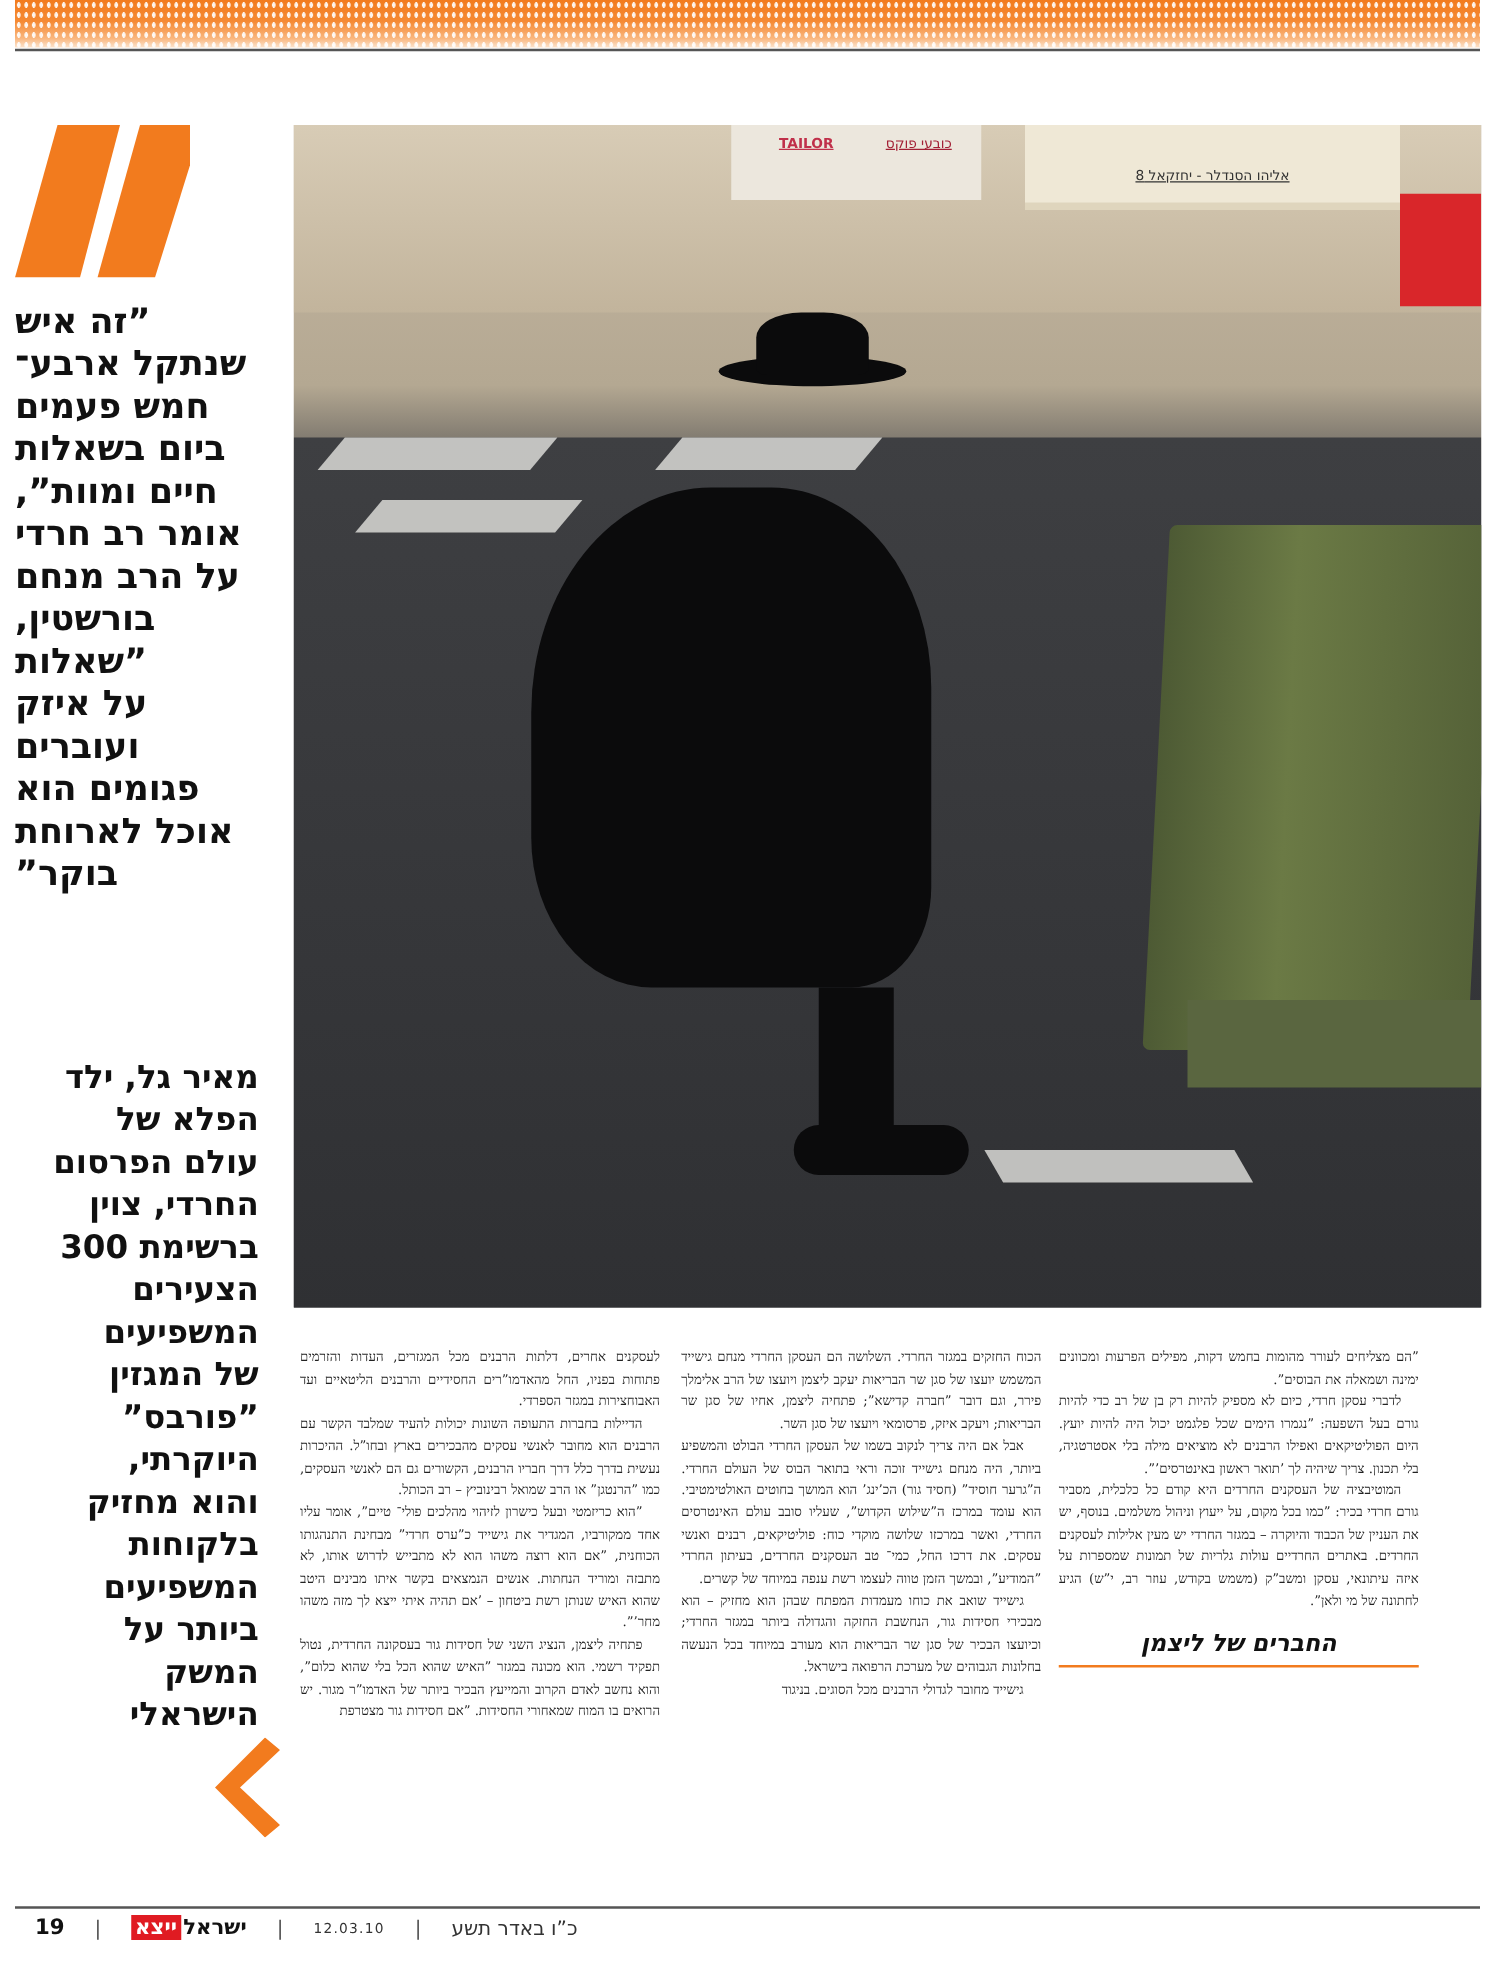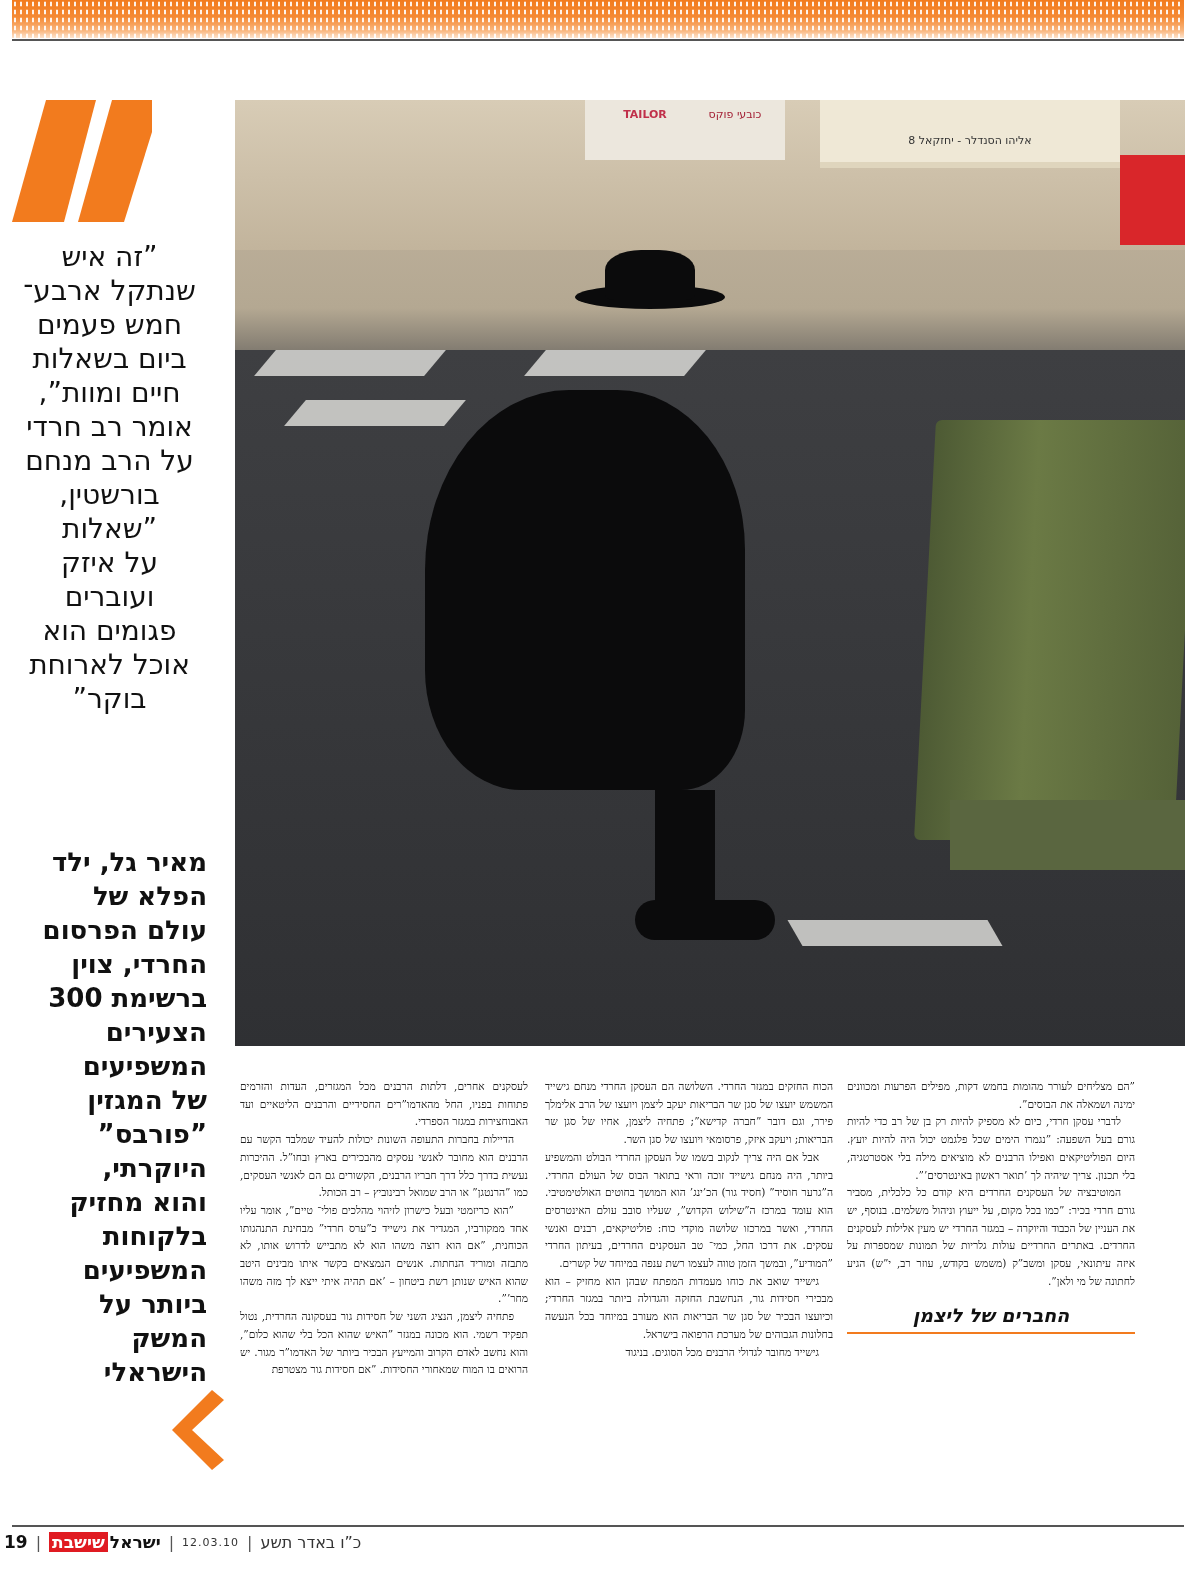--- a/index.html
+++ b/index.html
@@ -3,46 +3,46 @@
 <meta charset="utf-8">
 <style>
   html,body{margin:0;padding:0;}
   body{width:1200px;height:1578px;background:#fff;position:relative;overflow:hidden;font-family:"DejaVu Sans",sans-serif;color:#1a1a1a;}
   .top-band{position:absolute;left:12px;top:0;width:1172px;height:38px;
     background-image:radial-gradient(ellipse 2px 4px at 50% 50%, rgba(255,255,255,0.9) 60%, transparent 70%),
       linear-gradient(#f27b1e 0%, #f58a34 45%, #f9b57c 80%, #fde3cc 100%);
     background-size:6px 8px, 100% 100%;}
   .top-rule{position:absolute;left:12px;top:39px;width:1172px;height:2px;background:#555;}
   .quote-mark{position:absolute;left:12px;top:100px;width:140px;height:122px;}
-  .pull-quote{position:absolute;left:12px;top:240px;width:195px;direction:rtl;text-align:center;
-    font-family:"DejaVu Sans",sans-serif;font-weight:normal;font-size:28px;line-height:34px;color:#111;}
+  .pull-quote{position:absolute;left:12px;top:240px;width:195px;direction:rtl;text-align:left;
+    font-family:"DejaVu Sans",sans-serif;font-weight:bold;font-size:28px;line-height:34px;color:#111;}
   .pull-quote div{white-space:nowrap;}
   .sidebar-blurb{position:absolute;left:12px;top:845px;width:195px;direction:rtl;text-align:right;
     font-weight:bold;font-size:26px;line-height:34px;color:#111;}
   .sidebar-blurb div{white-space:nowrap;}
   .photo{position:absolute;left:235px;top:100px;width:950px;height:946px;overflow:hidden;
     background:linear-gradient(180deg,#c7b8a3 0%,#b4a892 22%,#5b5957 30%,#4a4a4b 60%,#3d3d3f 100%);}
   .photo .street{position:absolute;left:0;top:250px;width:950px;height:700px;background:linear-gradient(180deg,#3e3f42,#2f3033);}
   .photo .crosswalk{position:absolute;height:26px;background:#d9d9d6;transform:skewX(-40deg);opacity:.85;}
   .photo .building{position:absolute;background:#e4d9c3;}
   .photo .bin{position:absolute;left:690px;top:320px;width:260px;height:420px;background:linear-gradient(90deg,#4d5a34,#6b7a45 40%,#556238);border-radius:6px;transform:skewX(-3deg);}
   .photo .bin-base{position:absolute;left:715px;top:700px;width:235px;height:70px;background:#5a6640;}
   .photo .man{position:absolute;background:#0b0b0c;}
-  .photo .sign{position:absolute;color:#333;font-size:11px;direction:rtl;text-align:center;}
+  .photo .sign{position:absolute;color:#333;font-size:11px;direction:rtl;text-align:center;text-decoration:underline;}
   .columns{position:absolute;left:240px;top:1078px;width:895px;height:400px;}
   .col{position:absolute;top:0;width:288px;direction:rtl;text-align:justify;font-family:"DejaVu Serif",serif;font-size:10.6px;line-height:17.7px;color:#222;}
   .col p{margin:0;text-indent:0;}
   .col p.indent{text-indent:14px;}
   .col-right{left:607px;}
   .col-mid{left:305px;}
   .col-left{left:0;}
   .subhead{direction:rtl;text-align:center;font-family:"DejaVu Sans",sans-serif;font-weight:bold;font-size:19px;line-height:26px;margin:12px 0 8px 0;padding-bottom:4px;border-bottom:2px solid #f27b1e;color:#111;font-style:italic;}
   .arrow{position:absolute;left:172px;top:1390px;width:52px;height:80px;}
   .bottom-rule{position:absolute;left:12px;top:1525px;width:1172px;height:2px;background:#555;}
-  .footer{position:absolute;left:4px;top:1530px;height:24px;display:flex;align-items:center;gap:8px;font-size:16px;color:#333;}
+  .footer{position:absolute;left:28px;top:1530px;height:24px;display:flex;align-items:center;gap:24px;font-size:16px;color:#333;}
   .footer .page-num{font-weight:bold;font-size:17px;color:#111;}
   .footer .sep{color:#555;}
   .footer .brand{display:flex;direction:rtl;align-items:center;font-weight:bold;font-size:17px;}
   .footer .brand .b1{color:#111;}
   .footer .brand .b2{background:#e01b22;color:#fff;padding:0 3px;margin-right:2px;}
   .footer .date{font-size:11px;letter-spacing:1px;}
   .footer .hebdate{font-size:16px;direction:rtl;}
 </style>
 </head>
 <body>
@@ -137,19 +137,19 @@
 <svg class="arrow" viewBox="0 0 52 80">
   <polygon points="40,0 52,10 20,40 52,70 40,80 0,40" fill="#f27b1e"></polygon>
 </svg>
 
 <div class="bottom-rule"></div>
 <div class="footer">
   <span class="page-num">19</span>
   <span class="sep">|</span>
   <span class="brand">
     <span class="b1">ישראל</span>
-    <span class="b2">שישבת</span>
+    <span class="b2">ייצא</span>
   </span>
   <span class="sep">|</span>
   <span class="date">12.03.10</span>
   <span class="sep">|</span>
   <span class="hebdate">כ”ו באדר תשע</span>
 </div>
 
 </body></html>

